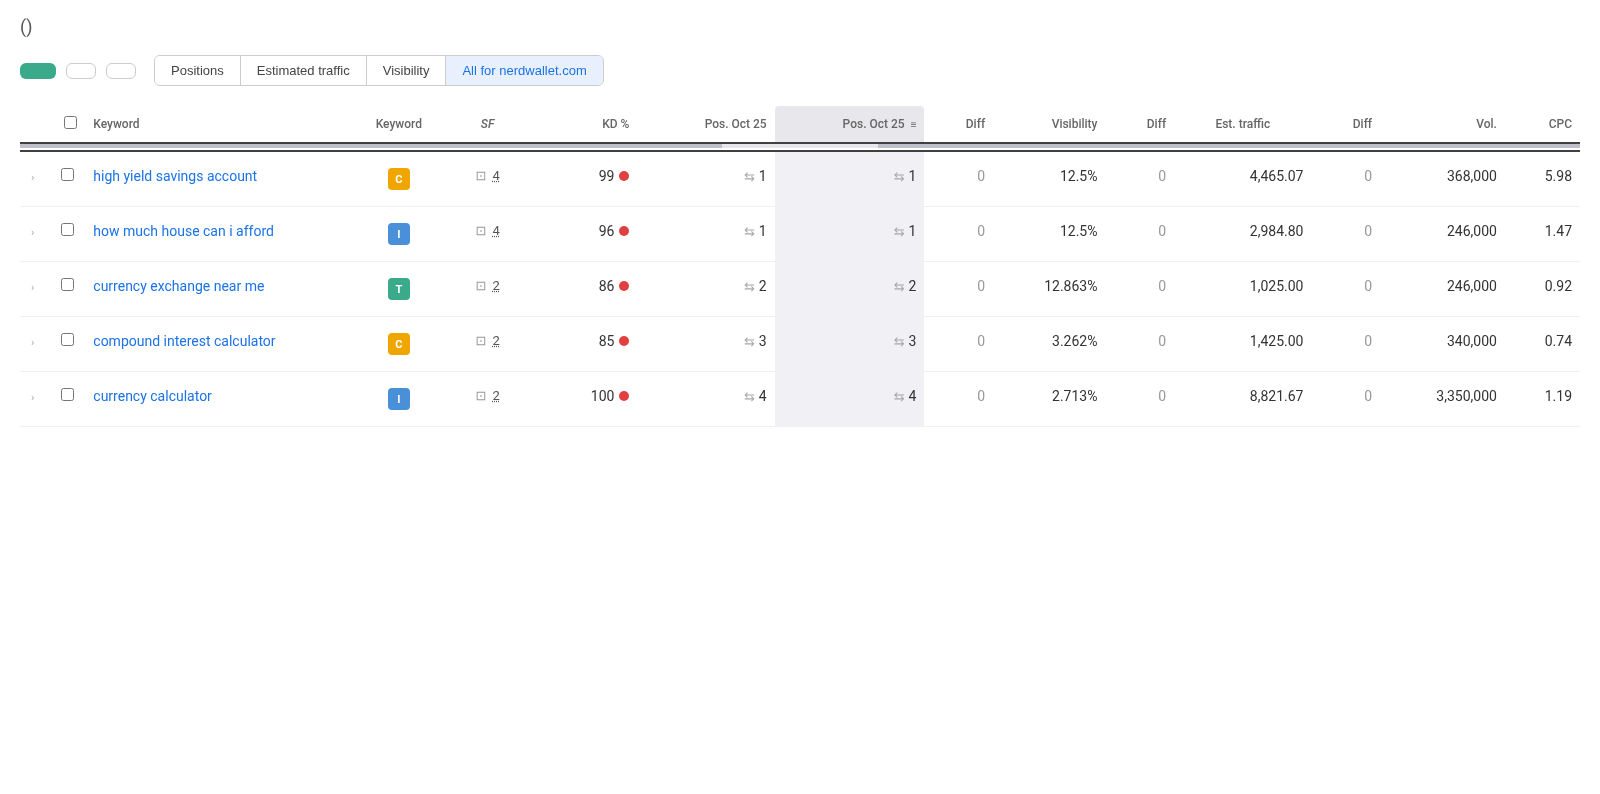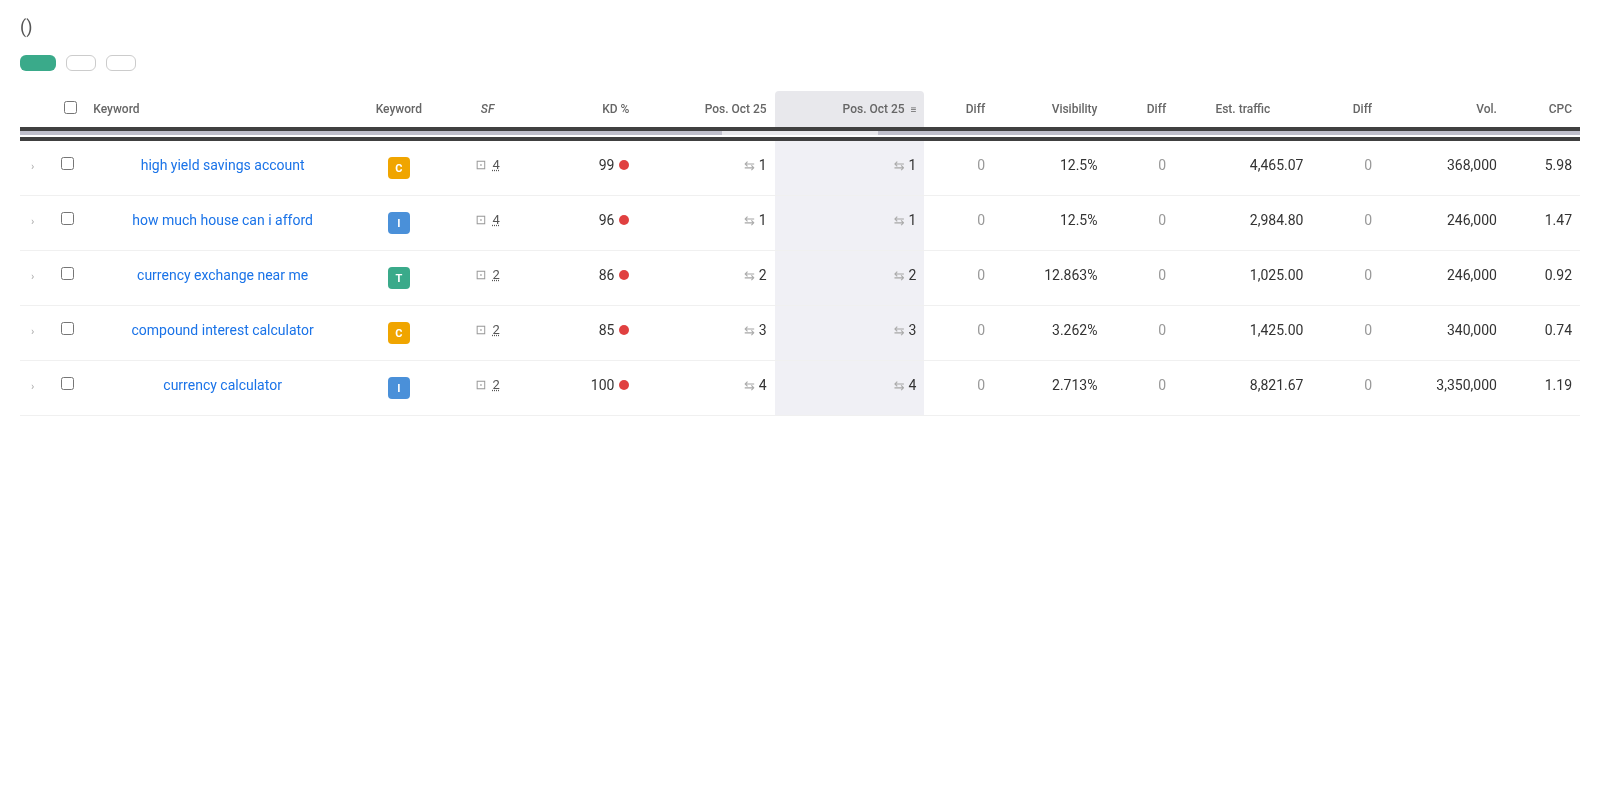--- a/index.html
+++ b/index.html
@@ -88,21 +88,21 @@
     }
     .table-container {
       overflow-x: auto;
     }
     table {
       width: 100%;
       border-collapse: collapse;
       min-width: 1200px;
     }
     thead tr {
-      border-bottom: 4px solid #404040;
+      border-bottom: 2px solid #404040;
     }
     thead th {
       font-size: 12px;
       font-weight: 500;
       color: #666;
       padding: 10px 8px;
       text-align: right;
       white-space: nowrap;
     }
     thead th.col-keyword { text-align: left; }
@@ -113,21 +113,21 @@
       border-radius: 4px 4px 0 0;
     }
     tbody tr {
       border-bottom: 1px solid #f0f0f0;
     }
     tbody td {
       padding: 16px 8px;
       text-align: right;
       vertical-align: top;
     }
-    tbody td.col-keyword { text-align: center; }
+    tbody td.col-keyword { text-align: left; }
     tbody td.col-intent { text-align: center; }
     tbody td.col-sf { text-align: center; }
     .row-expand {
       color: #aaa;
       cursor: pointer;
       padding-right: 4px;
       font-size: 11px;
     }
     .row-checkbox {
       accent-color: #3aaa8a;
@@ -227,20 +227,26 @@
       </span>
     </span>
     <span class="info-icon"></span>
   </div>
 
   <div class="toolbar">
     <button class="btn-buy"></button>
     <button class="btn-outline"></button>
     <button class="btn-outline"></button>
 
+    <div class="tab-group">
+      <button class="tab-btn">Positions</button>
+      <button class="tab-btn">Estimated traffic</button>
+      <button class="tab-btn">Visibility</button>
+      <button class="tab-btn active">All for nerdwallet.com</button>
+    </div>
   </div>
 
   <div class="table-container">
     <table>
       <thead>
         <tr>
           <th style="width:20px;"></th>
           <th style="width:28px;">
             <input type="checkbox" style="cursor: pointer;">
           </th>

